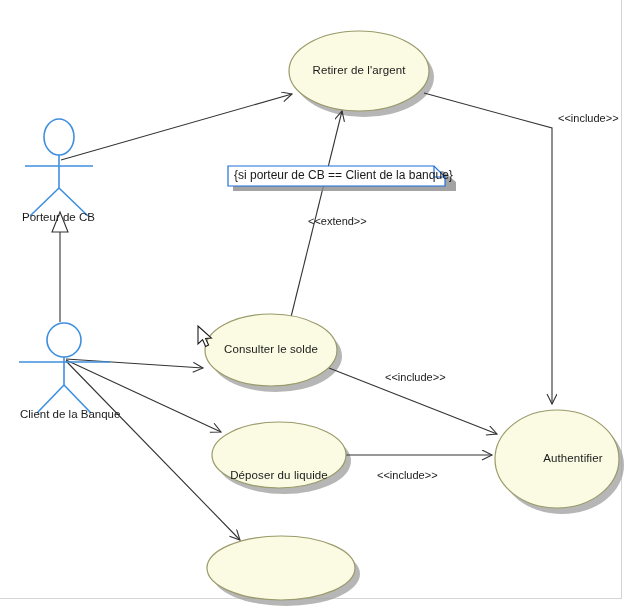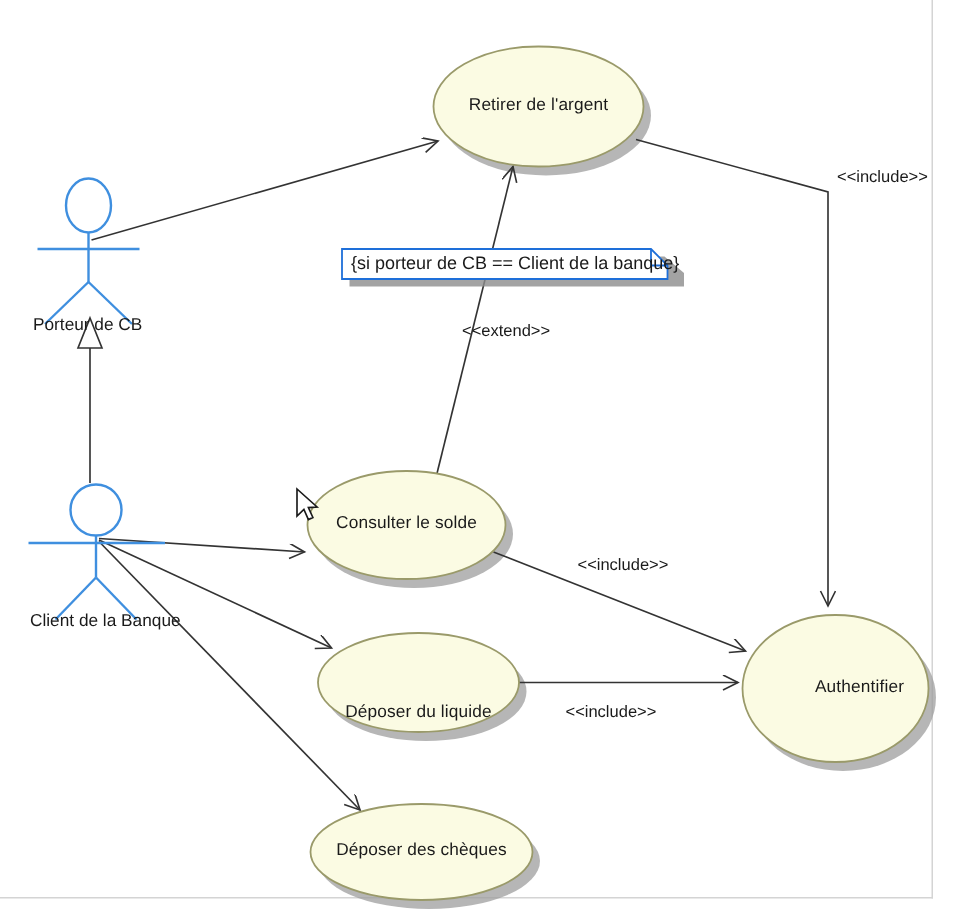--- a/index.html
+++ b/index.html
@@ -143,21 +143,20 @@
       <path d="M0,0 L0,18 L4.6,13.6 L7.6,20.4 L10.6,19.0 L7.6,12.4 L13.4,12.0 Z" fill="#ffffff" stroke="#1a1a1a" stroke-width="1.1"></path>
     </g>
   </svg>
 
   <div class="uc-label" style="left:299px; top:64px; width:120px;">Retirer de l'argent</div>
 
   <div class="uc-label" style="left:211px; top:343px; width:120px;">Consulter le solde</div>
 
   <div class="uc-label" style="left:219px; top:432px; width:120px;margin-top:37px;">Déposer du liquide</div>
 
-  <div class="uc-label" style="left:216px; top:561px; width:130px;">Déposer des chèques</div>
 
   <div class="uc-label" style="left:518px; top:452px; width:110px;">Authentifier</div>
 
   <div class="actor-label" style="left:22px; top:211px;">Porteur de CB</div>
 
   <div class="actor-label" style="left:20px; top:408px;">Client de la Banque</div>
 
   <div class="note-label" style="left:234px; top:168px;">{si porteur de CB == Client de la banque}</div>
 
   <div class="stereo-label" style="left:558px; top:112px;">&lt;&lt;include&gt;&gt;</div>

